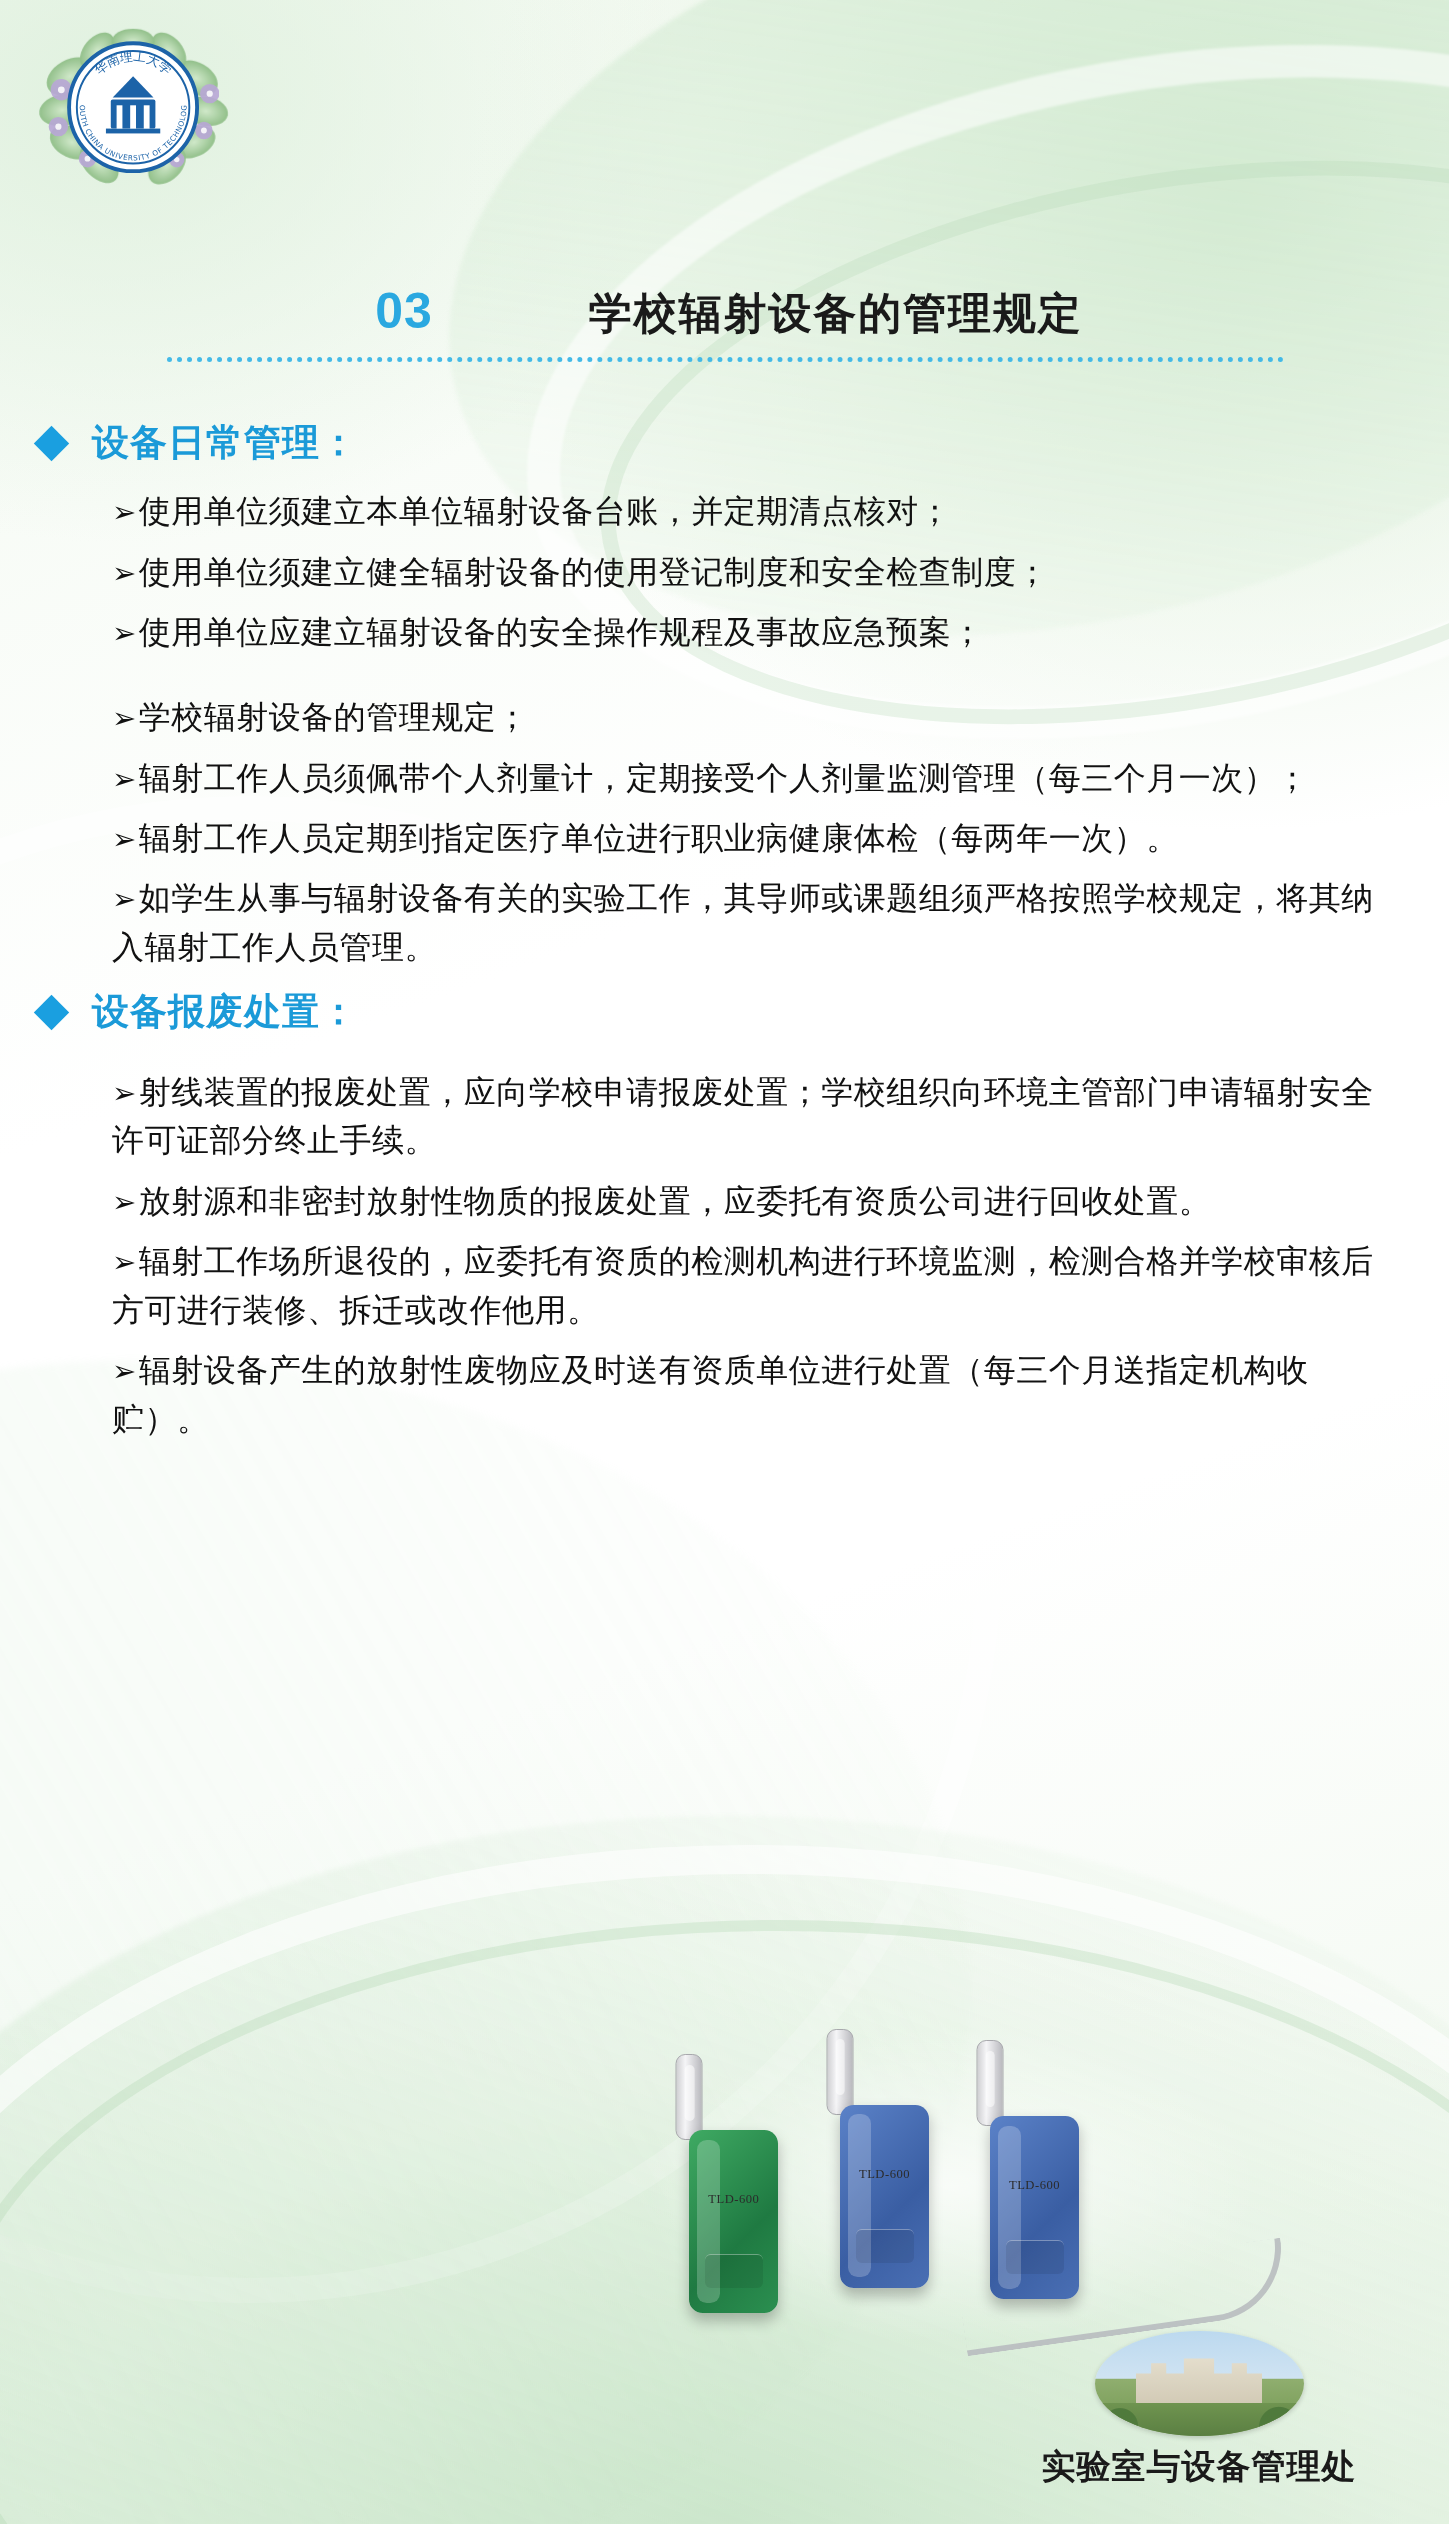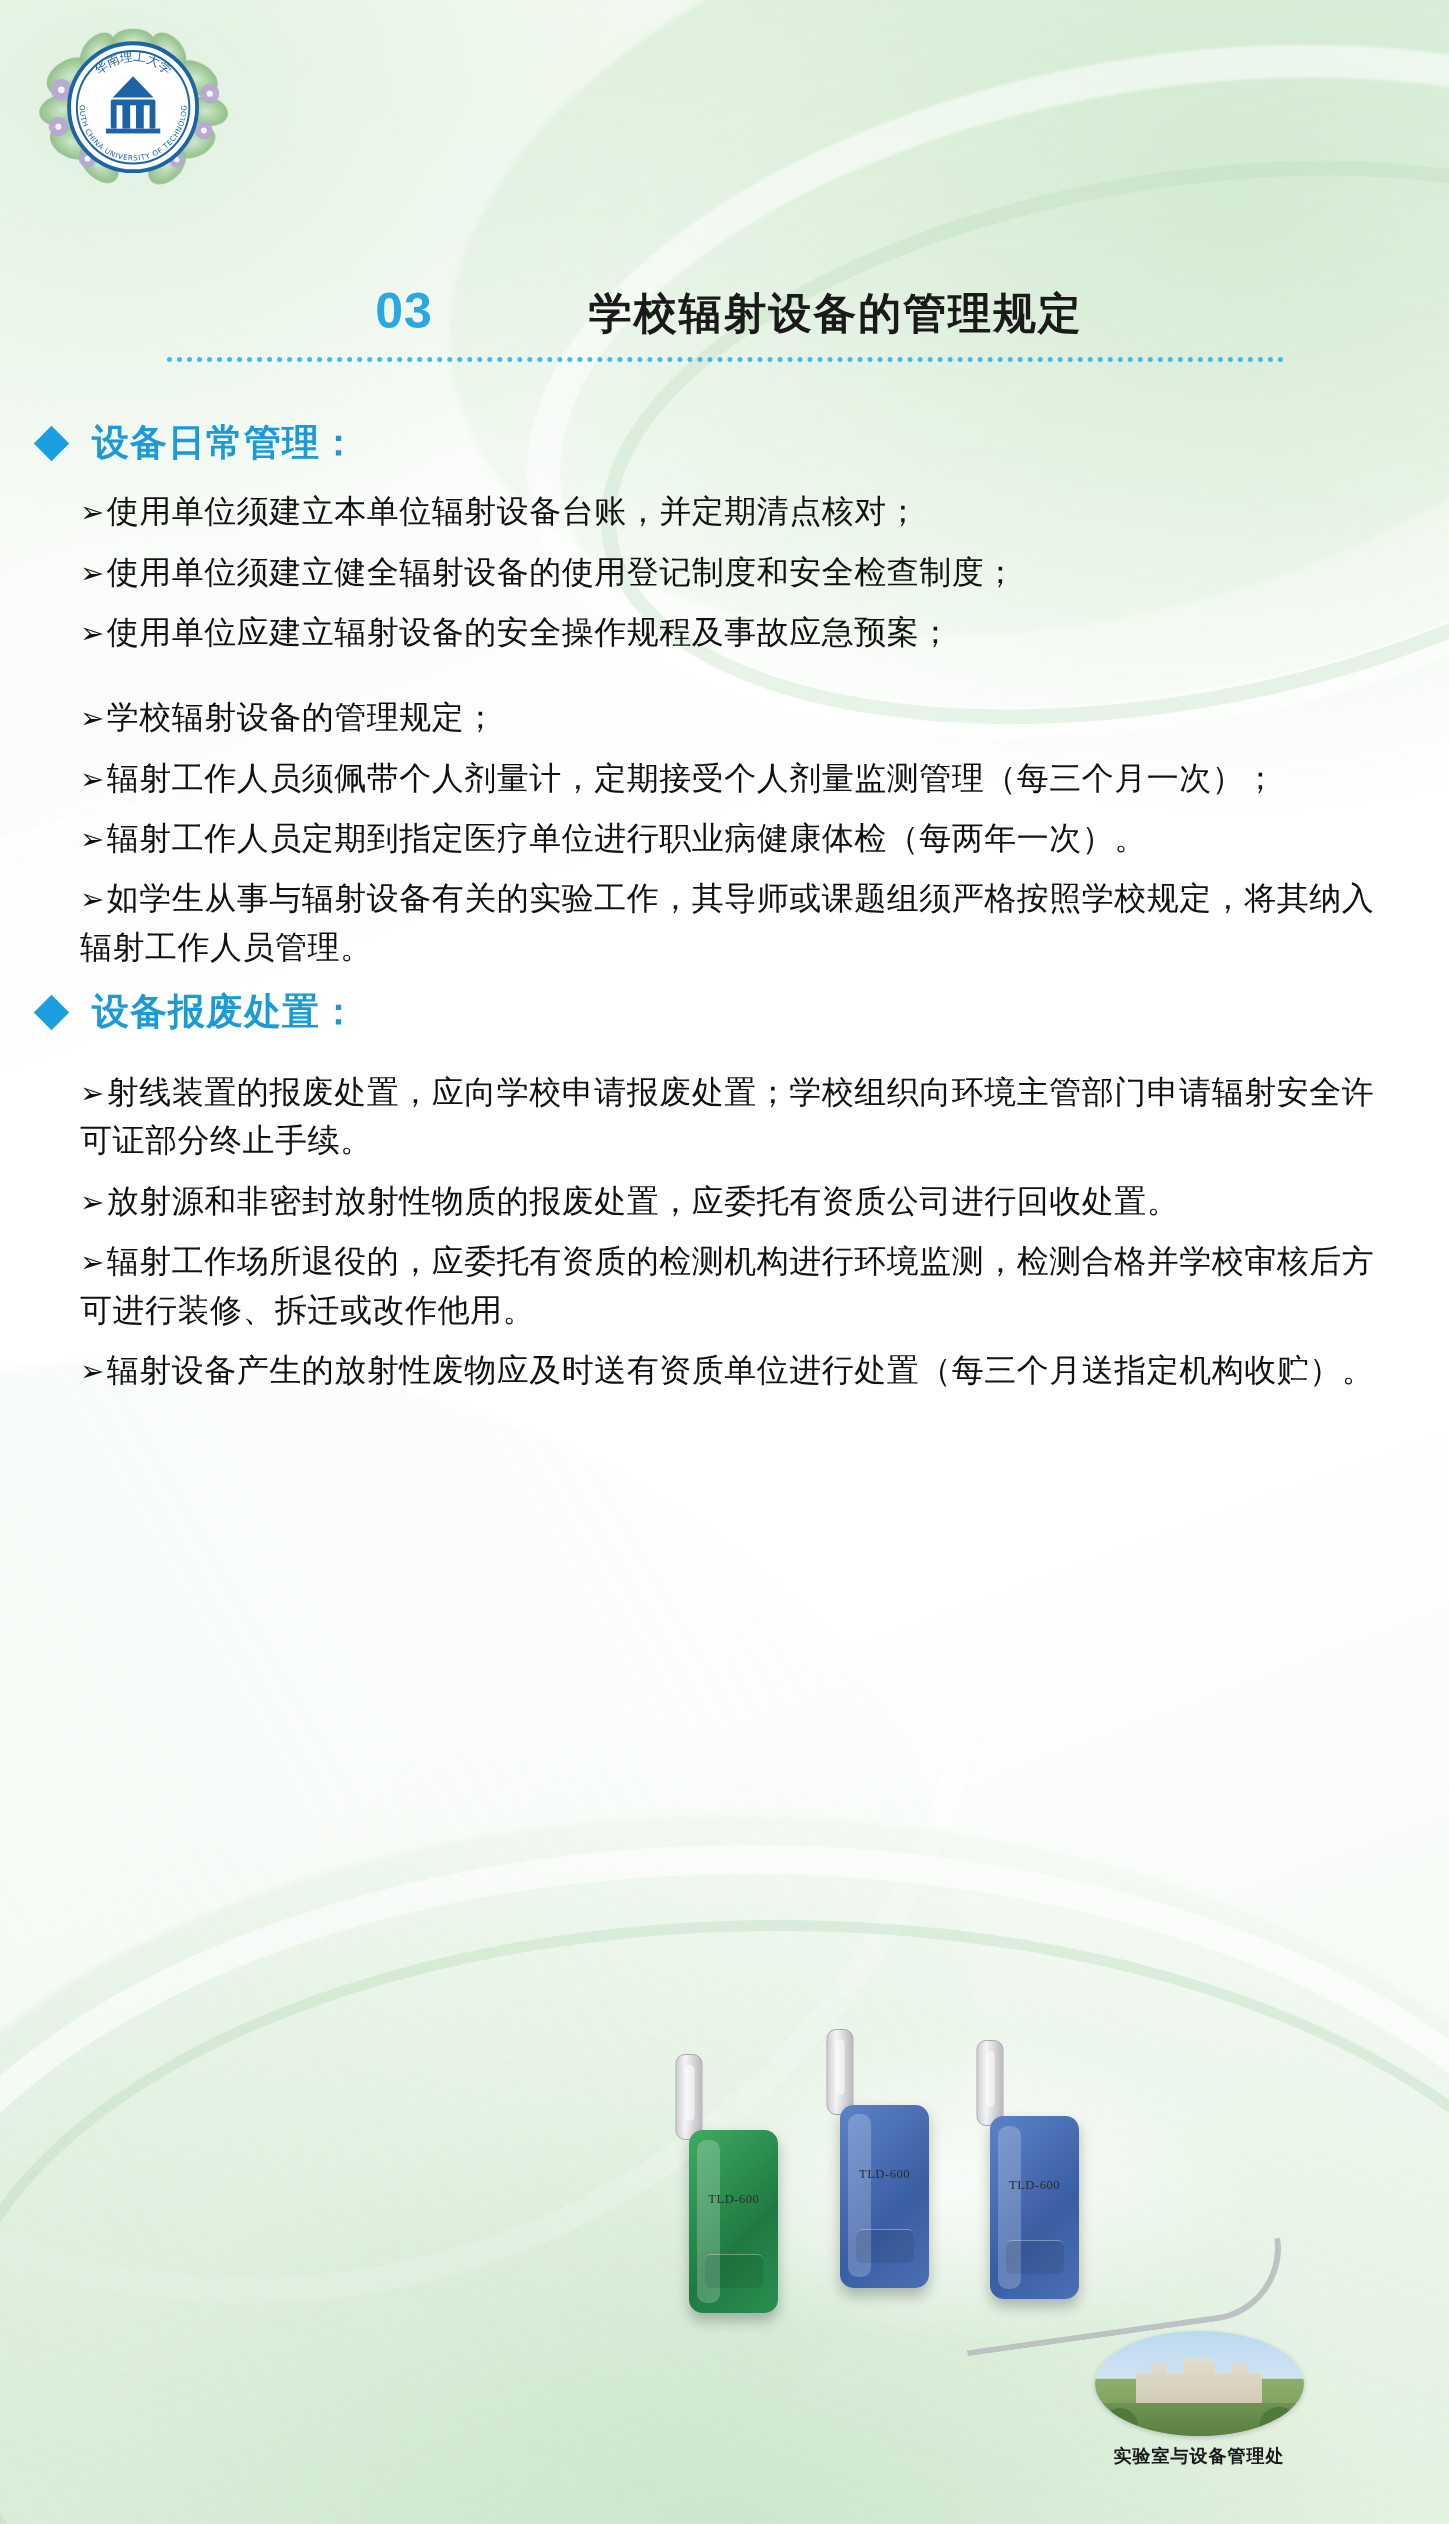--- a/index.html
+++ b/index.html
@@ -100,21 +100,21 @@
     display:flex;align-items:center;gap:28px;
     margin:0 0 5.8px 39px;
   }
   .diamond{
     width:25px;height:25px;background:#1a9fe0;transform:rotate(45deg);
     flex:0 0 auto;
   }
   .sec-title{
     font-size:37px;font-weight:bold;color:#1b9ad8;letter-spacing:1px;
   }
-  .bullets{margin:0 68px 0 80px;}
+  .bullets{margin:0 68px 0 112px;}
   .bullet{
     position:relative;
     font-size:32px;line-height:1.52;color:#111;
     margin:0 0 11.7px 0;
     text-indent:0;
     letter-spacing:0.5px;
   }
   .bullet .arrow{
     color:#111;font-size:29px;margin-right:1.9px;
   }
@@ -187,21 +187,21 @@
       linear-gradient(#e6e0cf,#cfc7b2);
     clip-path:polygon(0% 100%,0% 35%,12% 35%,12% 18%,24% 18%,24% 35%,38% 35%,38% 10%,62% 10%,62% 35%,76% 35%,76% 18%,88% 18%,88% 35%,100% 35%,100% 100%);
   }
   .foot-oval .trees{
     position:absolute;left:0;bottom:0;width:100%;height:33px;
     background:radial-gradient(circle at 12% 70%, #4f7a3c 0 17.5px, transparent 18.5px),
                radial-gradient(circle at 88% 72%, #4f7a3c 0 19.4px, transparent 20.4px),
                linear-gradient(#6f9450,#5b7f42);
   }
   .foot-text{
-    font-size:18px;font-weight:bold;color:#1a1a1a;letter-spacing:1px;text-align:center;
+    font-size:34px;font-weight:bold;color:#1a1a1a;letter-spacing:1px;text-align:center;
   }
 </style>
 </head>
 <body>
 
 <div class="page">
 
   <div class="swoosh sw1"></div>
   <div class="swoosh sw2"></div>
   <div class="swoosh sw3"></div>

